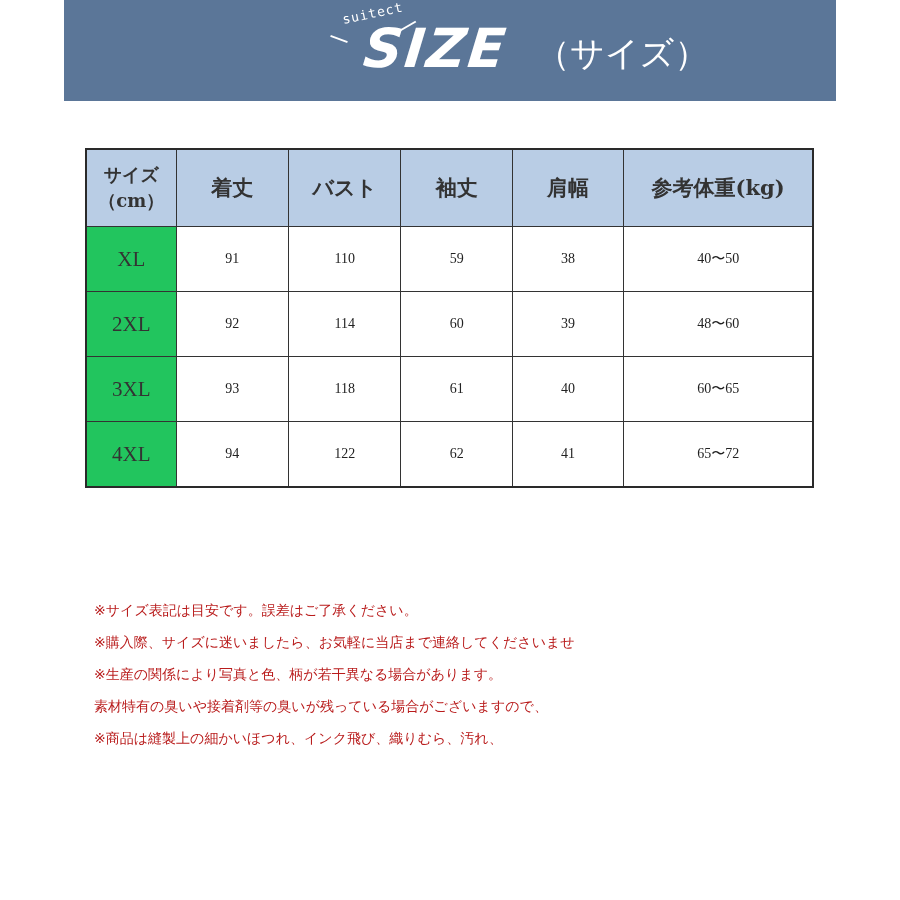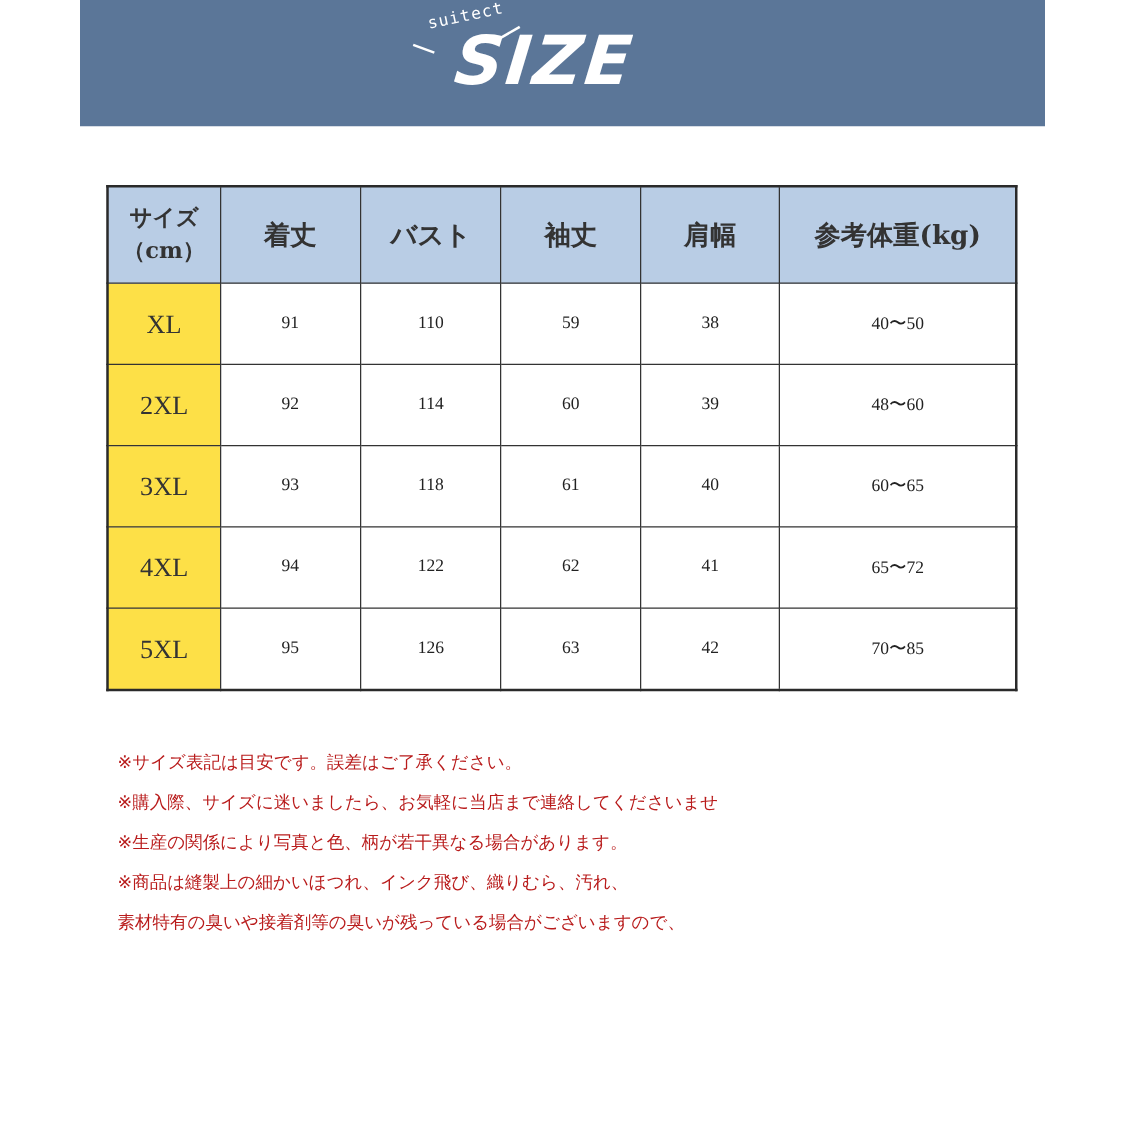--- a/index.html
+++ b/index.html
@@ -22,38 +22,39 @@
 
     .size-table { position: absolute; left: 85px; top: 148px; width: 729px;
       border-collapse: collapse; border: 2px solid #2a2a2a; padding-left: 32px; }
     .size-table th, .size-table td { border: 1.5px solid #333; text-align: center;
       vertical-align: middle; padding: 0; }
     .size-table th { background: #b9cde5; height: 76px; font-weight: bold; font-size: 21px;
       color: #333; font-family: "DejaVu Serif", serif; }
     .size-table th.corner { font-size: 18px; line-height: 26px; }
     .size-table td { height: 64px; font-size: 14px; background: #fff;
       font-family: "Liberation Serif", serif; }
-    .size-table td.rowhead { background: #fde047; font-size: 21px; color: #333; }
+    .size-table td.rowhead { background: #22c55e; font-size: 21px; color: #333; }
 
     .col0 { width: 89px; } .col1 { width: 113px; } .col2 { width: 113px; }
     .col3 { width: 112px; } .col4 { width: 112px; } .col5 { width: 190px; }
 
     .notes { position: absolute; left: 94px; top: 594px; width: 740px;
       font-family: "DejaVu Sans", sans-serif; font-size: 14px; color: #b91c1c;
       line-height: 32px; }
     .notes div { white-space: nowrap; }
   </style>
 </head>
 <body>
 
 <div class="banner">
   <span class="slash l"></span>
   <span class="brand">suitect</span>
   <span class="slash r"></span>
   <span class="size">SIZE</span>
+  <span class="kana">（サイズ）</span>
 </div>
 
 <table class="size-table">
   <thead>
     <tr>
       <th class="col0 corner">
         <div>サイズ</div>
         <div>（cm）</div>
       </th>
       <th class="col1">着丈</th>
@@ -89,30 +90,22 @@
       <td>60〜65</td>
     </tr>
     <tr>
       <td class="rowhead">4XL</td>
       <td>94</td>
       <td>122</td>
       <td>62</td>
       <td>41</td>
       <td>65〜72</td>
     </tr>
-    <tr>
-      <td class="rowhead">5XL</td>
-      <td>95</td>
-      <td>126</td>
-      <td>63</td>
-      <td>42</td>
-      <td>70〜85</td>
-    </tr>
   </tbody>
 </table>
 
 <div class="notes">
   <div>※サイズ表記は目安です。誤差はご了承ください。</div>
   <div>※購入際、サイズに迷いましたら、お気軽に当店まで連絡してくださいませ</div>
   <div>※生産の関係により写真と色、柄が若干異なる場合があります。</div>
+  <div>素材特有の臭いや接着剤等の臭いが残っている場合がございますので、</div>
   <div>※商品は縫製上の細かいほつれ、インク飛び、織りむら、汚れ、</div>
-  <div>素材特有の臭いや接着剤等の臭いが残っている場合がございますので、</div>
 </div>
 
 </body></html>

